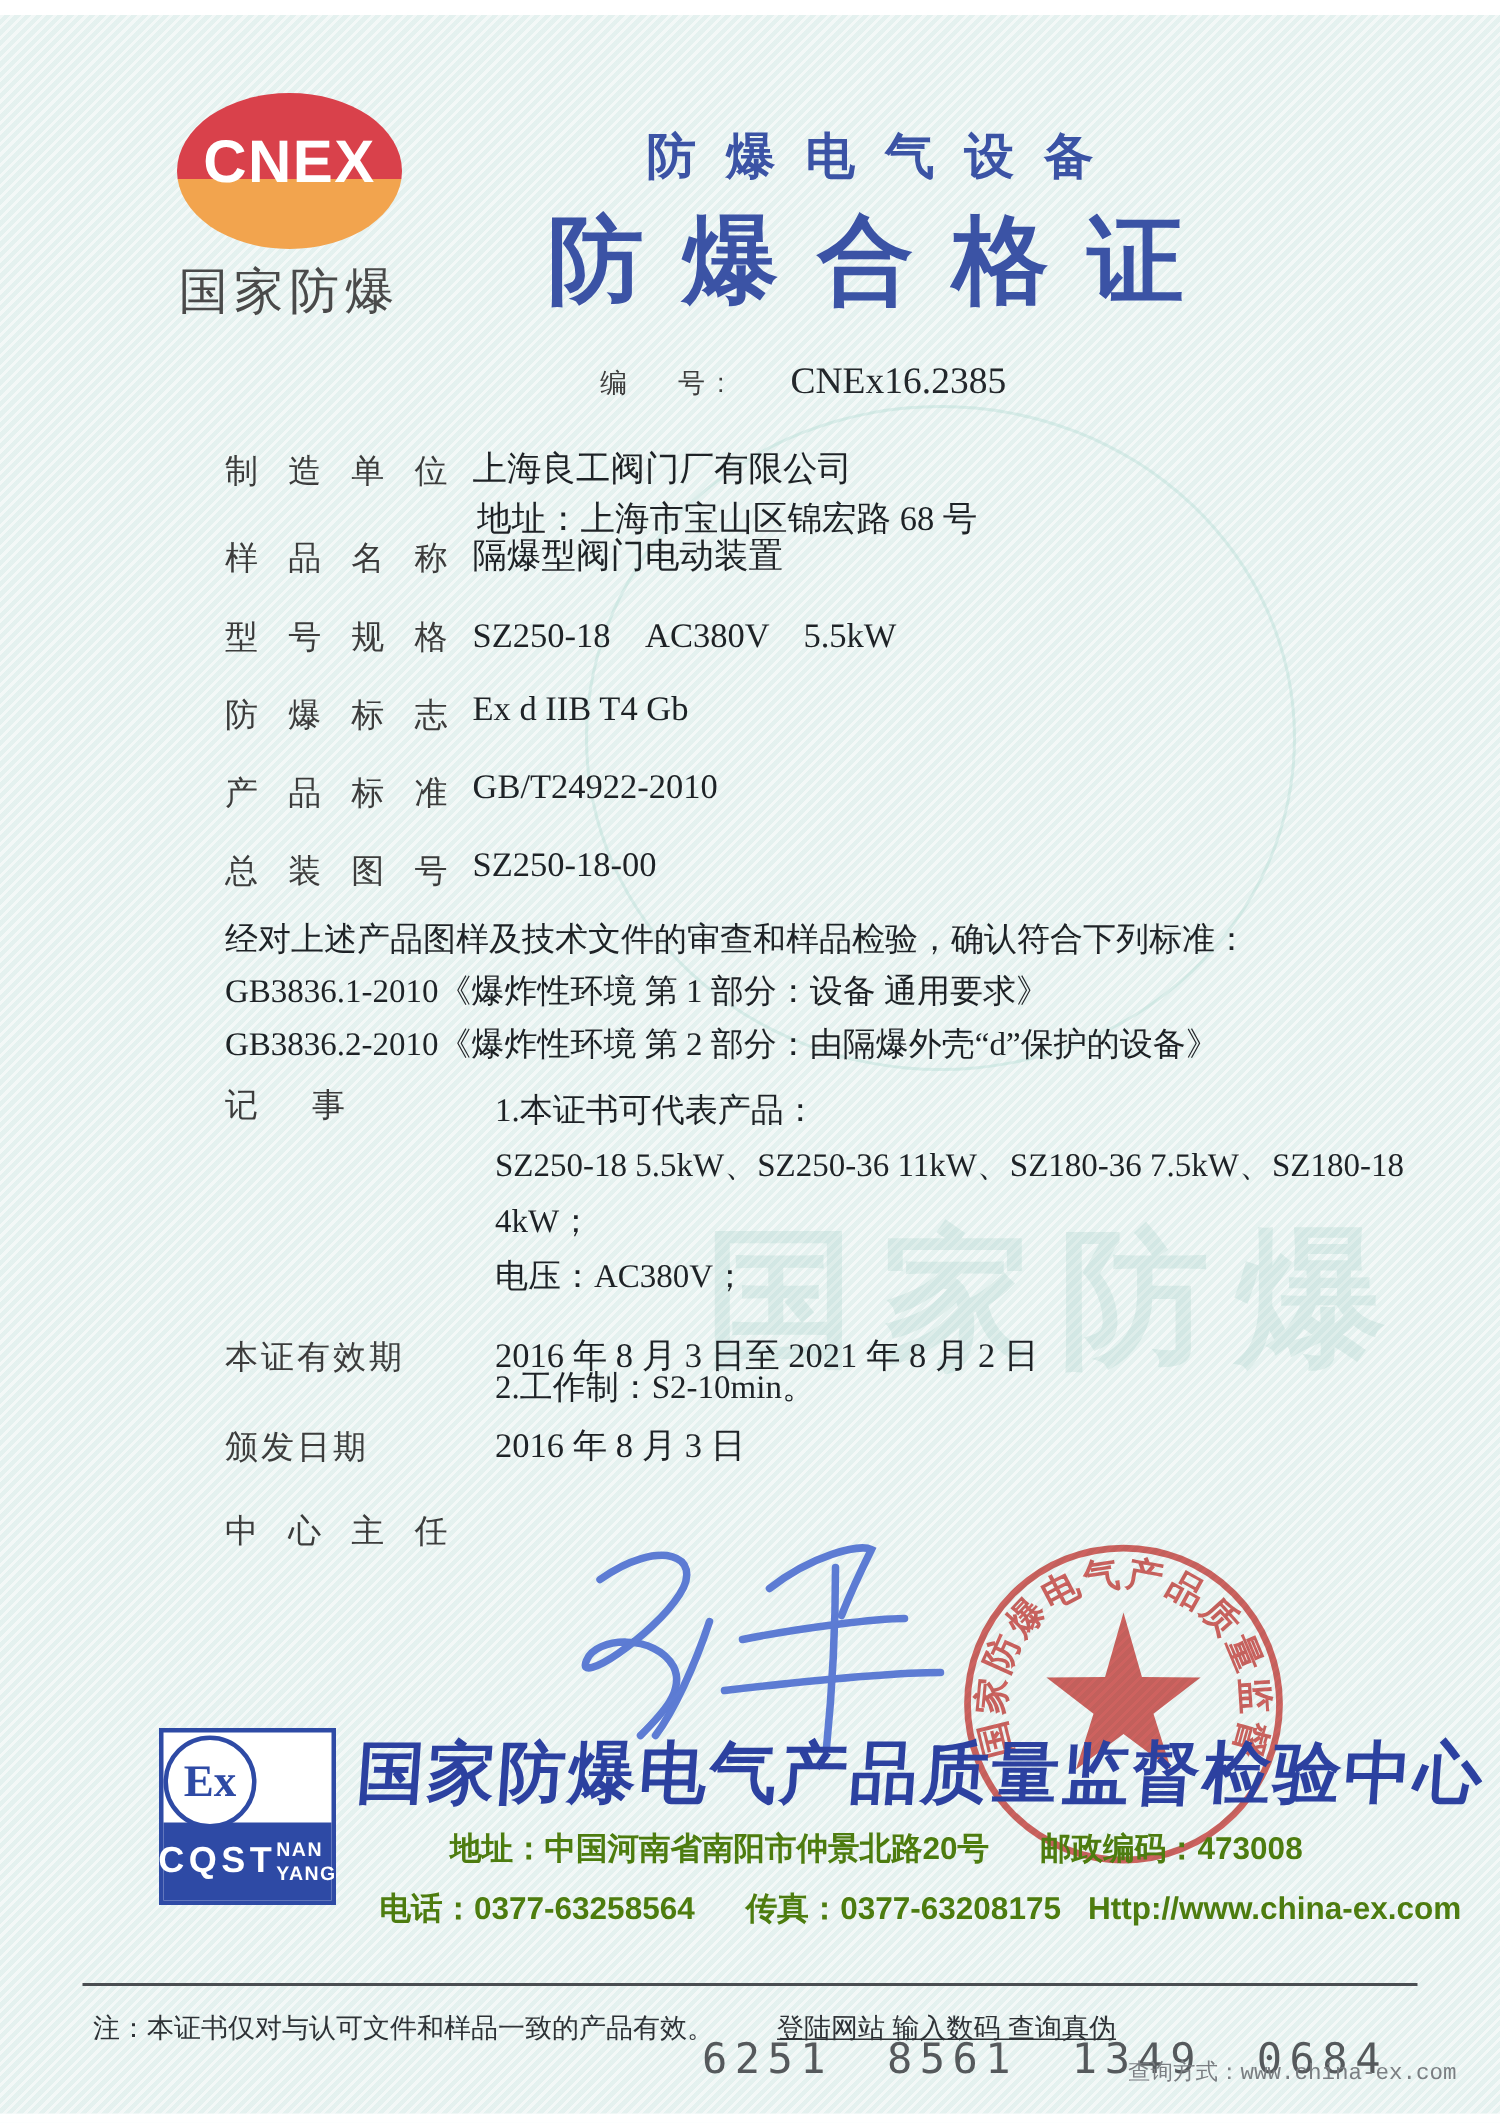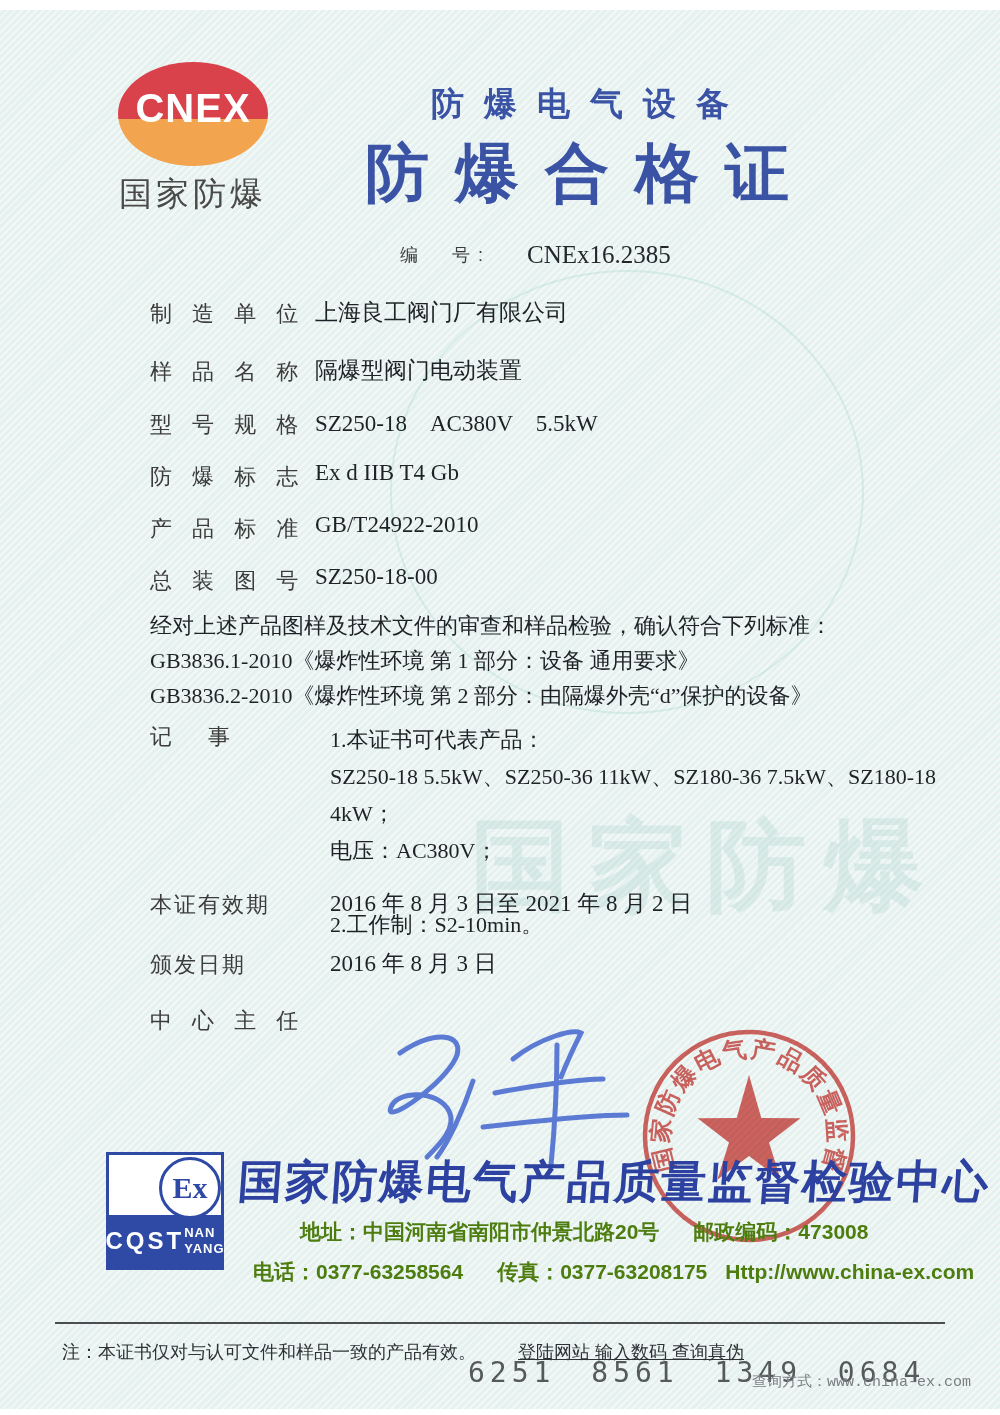--- a/index.html
+++ b/index.html
@@ -57,21 +57,21 @@
   .rem{left:330px;width:640px;font-size:22px;color:#1e2226;font-family:"Liberation Serif",serif;line-height:37px;}
   
   .sig{left:345px;top:1015px;}
   
   .seal{left:618px;top:1005px;mix-blend-mode:multiply;opacity:.88;}
   
   .badge{
     left:106px;top:1152px;width:118px;height:118px;background:#fff;
     border:3px solid #2e4aa5;box-sizing:border-box;
   }
-  .badge-top{height:58px;display:flex;align-items:center;justify-content:flex-end;}
+  .badge-top{height:58px;display:flex;align-items:center;justify-content:flex-start;}
   .badge-circle{
     width:62px;height:62px;border-radius:50%;border:3px solid #2e4aa5;box-sizing:border-box;
     display:flex;align-items:center;justify-content:center;margin-top:8px;background:#fff;
     position:relative;z-index:2;
   }
   .badge-ex{color:#2e4aa5;font-weight:bold;font-size:30px;font-family:"Liberation Serif",serif;}
   .badge-bottom{
     position:absolute;left:0;right:0;bottom:0;height:52px;background:#2e4aa5;
     display:flex;align-items:center;justify-content:center;color:#fff;
   }
@@ -111,20 +111,21 @@
     <span class="cnex-text">CNEX</span>
   </div>
   <div class="abs cnex-caption">国家防爆</div>
   <div class="abs hdr-sub">防爆电气设备</div>
   <div class="abs hdr-title">防爆合格证</div>
   <div class="abs certno-label">编　号:</div>
   <div class="abs certno-value">CNEx16.2385</div>
 
   <div class="abs flabel" style="top:299px;">制 造 单 位</div>
   <div class="abs fvalue" style="top:297px;">上海良工阀门厂有限公司</div>
+  <div class="abs fvalue" style="top:330px;left:318px;">地址：上海市宝山区锦宏路 68 号</div>
 
   <div class="abs flabel" style="top:357px;">样 品 名 称</div>
   <div class="abs fvalue" style="top:355px;">隔爆型阀门电动装置</div>
 
   <div class="abs flabel" style="top:410px;">型 号 规 格</div>
   <div class="abs fvalue" style="top:408px;">SZ250-18　AC380V　5.5kW</div>
 
   <div class="abs flabel" style="top:462px;">防 爆 标 志</div>
   <div class="abs fvalue" style="top:460px;">Ex d IIB T4 Gb</div>
 

